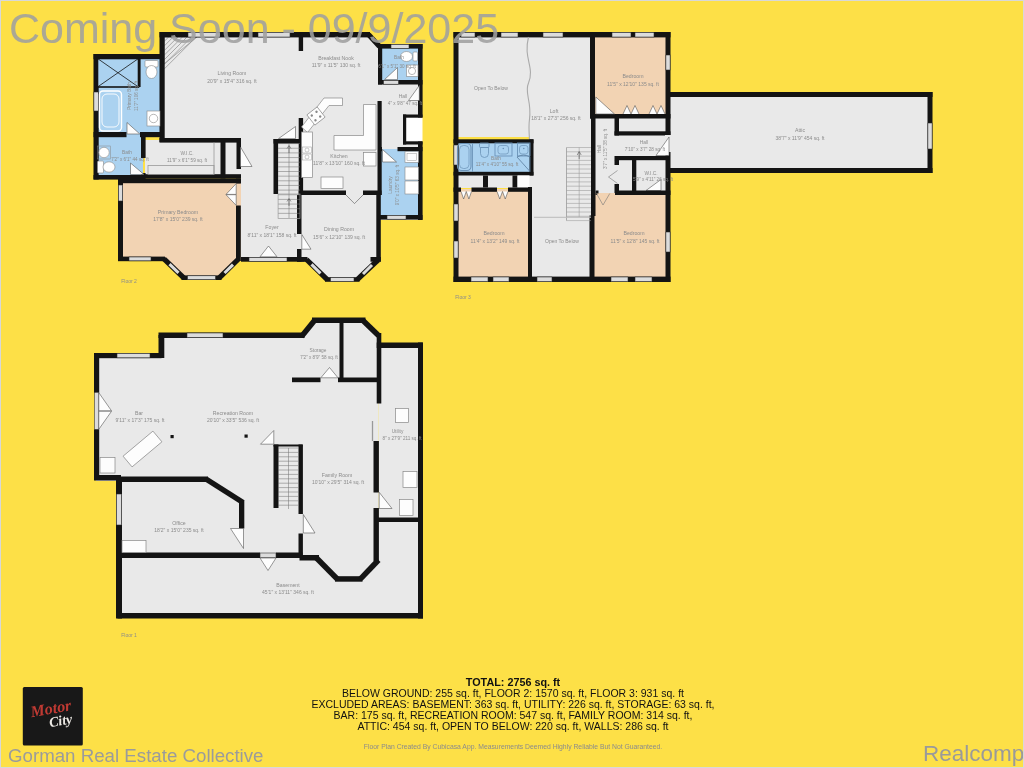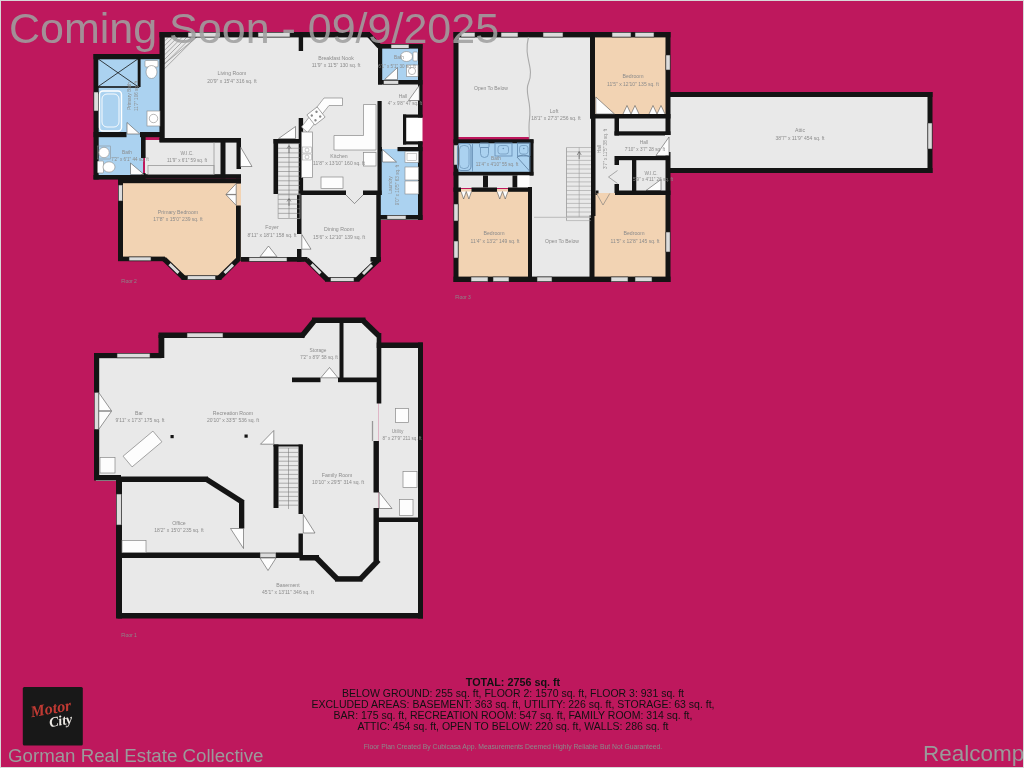--- a/index.html
+++ b/index.html
@@ -1,16 +1,16 @@
 <!DOCTYPE html>
 <html><head>
 <meta charset="utf-8">
 <style>
 html,body{margin:0;padding:0;background:#fff;}
-#page{width:1024px;height:768px;position:relative;background:#be185d;box-sizing:border-box;border:1px solid #d8d8d8;}
+#page{width:1024px;height:768px;position:relative;background:#fde047;box-sizing:border-box;border:1px solid #d8d8d8;}
 svg{display:block;}
 .w{fill:#141414;}
 .win{fill:#dcdcdc;stroke:#2a2a2a;stroke-width:0.55;}
 .lb{fill:#8b8b8b;font-family:"Liberation Sans",sans-serif;}
 .ft{fill:#111;font-family:"Liberation Sans",sans-serif;}
 </style>
 </head>
 <body>
 
 <div id="page">

